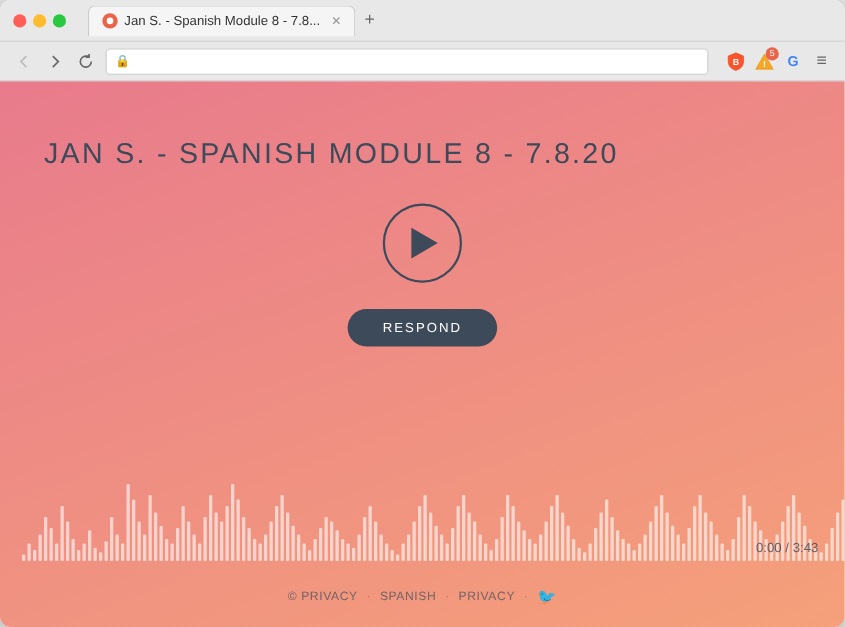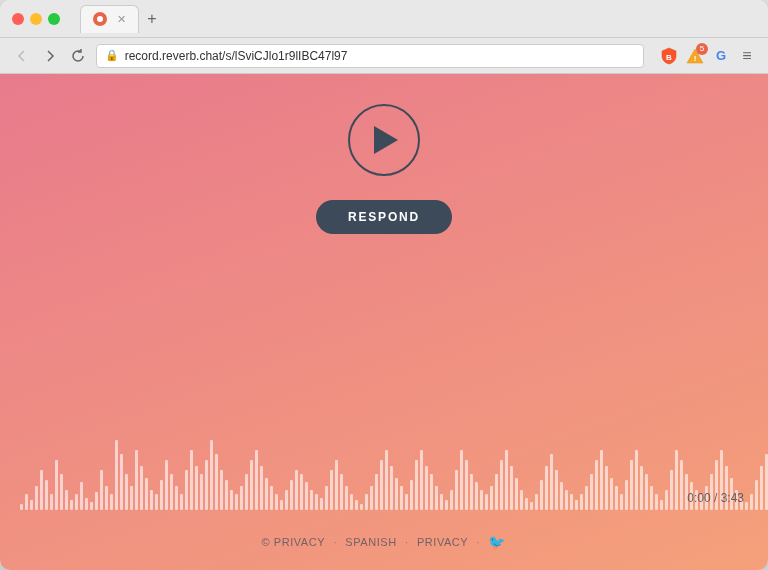--- a/index.html
+++ b/index.html
@@ -214,21 +214,21 @@
     .respond-btn {
       background: #3d4a5a;
       color: white;
       border: none;
       border-radius: 20px;
       padding: 10px 32px;
       font-size: 12px;
       letter-spacing: 0.15em;
       text-transform: uppercase;
       cursor: pointer;
-      font-weight: 700;
+      font-weight: 400;
     }
 
     
     .waveform-section {
       position: absolute;
       bottom: 60px;
       left: 0;
       right: 0;
       height: 80px;
       display: flex;
@@ -289,20 +289,21 @@
       <div class="traffic-light tl-minimize"></div>
       <div class="traffic-light tl-maximize"></div>
     </div>
     <div class="tab-bar">
       <div class="tab">
         <div class="tab-icon">
           <svg viewBox="0 0 8 8" fill="white">
               <circle cx="4" cy="4" r="3"></circle>
             </svg>
         </div>
+        <span>Jan S. - Spanish Module 8 - 7.8...</span>
         <span class="close-tab">✕</span>
       </div>
       <button class="new-tab-btn">+</button>
     </div>
   </div>
 
   <div class="nav-bar">
     <button class="nav-btn disabled">
       <svg viewBox="0 0 14 14" fill="none" stroke="#bbb" stroke-width="1.5">
           <polyline points="9,2 4,7 9,12"></polyline>
@@ -313,21 +314,20 @@
           <polyline points="5,2 10,7 5,12"></polyline>
         </svg>
     </button>
     <button class="nav-btn">
       <svg viewBox="0 0 14 14" fill="none" stroke="#666" stroke-width="1.5">
           <path d="M12 7A5 5 0 1 1 7 2h3m0-2v3h-3"></path>
         </svg>
     </button>
     <div class="address-bar">
       <span class="lock-icon">🔒</span>
-      <span class="address-url">record.reverb.chat/s/lSviCJlo1r9lIBC47l97</span>
     </div>
     <div class="browser-actions">
       <div class="browser-action-icon">
         <svg viewBox="0 0 18 18" width="18" height="18">
           <path d="M9 1L2 4v5c0 4 3 7 7 8 4-1 7-4 7-8V4L9 1z" fill="#fb542b" stroke="#e04520" stroke-width="0.5"></path>
           <text x="9" y="12.5" font-size="8" text-anchor="middle" fill="white" font-weight="bold">B</text>
         </svg>
       </div>
       <div class="browser-action-icon">
         <svg viewBox="0 0 18 18" width="18" height="18">
@@ -335,20 +335,21 @@
           <text x="9" y="13.5" font-size="8" text-anchor="middle" fill="white" font-weight="bold">!</text>
         </svg>
         <span class="badge">5</span>
       </div>
       <div class="browser-action-icon" style="font-size:13px; color:#4285f4; font-weight:bold;">G</div>
       <div class="browser-action-icon" style="font-size:16px;">≡</div>
     </div>
   </div>
 
   <div class="page-content">
+    <h1 class="page-title">JAN S. - SPANISH MODULE 8 - 7.8.20</h1>
 
     <div class="player-section">
       <button class="play-button">
         <div class="play-icon"></div>
       </button>
       <button class="respond-btn">RESPOND</button>
     </div>
 
     <div class="waveform-section" id="waveform-container">
         <div class="waveform-bar" style="height: 6px;"></div>

